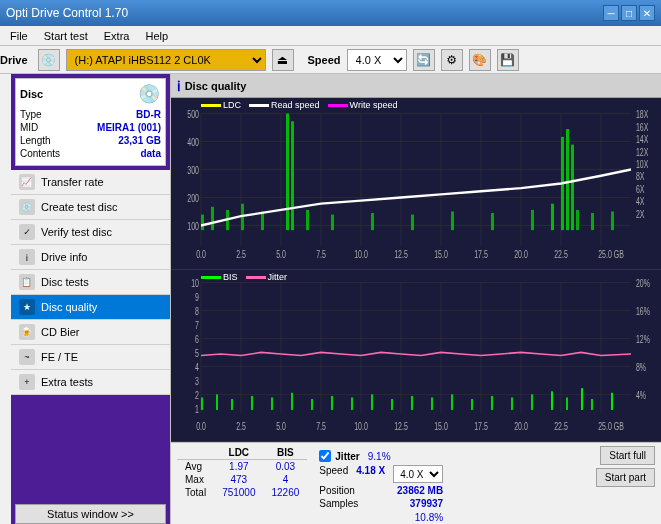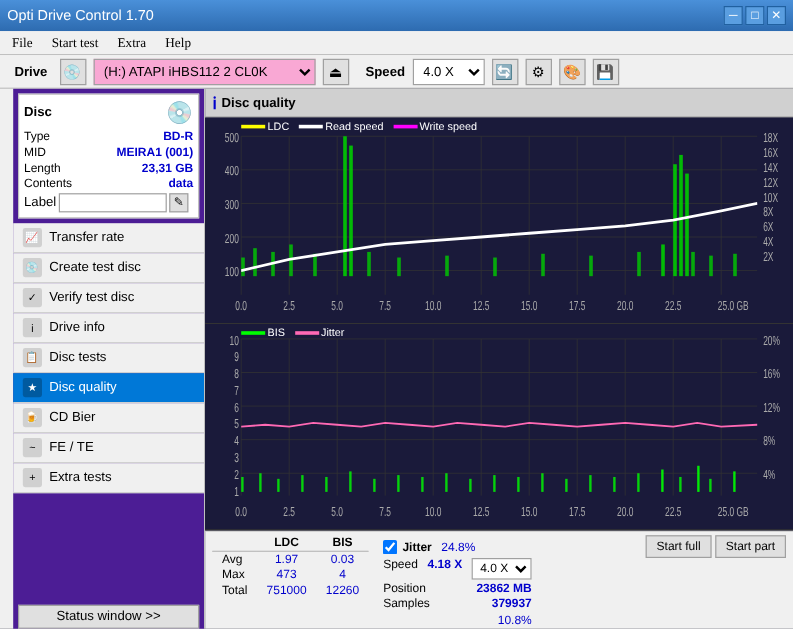--- a/index.html
+++ b/index.html
@@ -35,41 +35,40 @@
       height: 20px;
       display: flex;
       align-items: center;
       padding: 0 4px;
       gap: 4px;
     }
     .menu-item {
       padding: 2px 6px;
       cursor: pointer;
       font-size: 11px;
-      font-family: Liberation Serif, serif;
     }
 
     
     .drivebar {
       background: #f0f0f0;
       border-bottom: 1px solid #c0c0c0;
       height: 28px;
       display: flex;
       align-items: center;
-      padding: 0 12px;
+      padding: 0 0;
       gap: 6px;
     }
     .drive-label { font-weight: bold; font-size: 11px; margin-right: 4px; }
     .drive-select {
       height: 22px;
       border: 1px solid #a0a0a0;
-      background: #f9a8d4;
+      background: #eab308;
       padding: 0 4px;
       font-size: 11px;
-      width: 185px;
+      width: 200px;
     }
     .drive-icon-btn {
       width: 22px; height: 22px;
       background: #e0e0e0;
       border: 1px solid #a0a0a0;
       display: flex; align-items: center; justify-content: center;
       cursor: pointer;
       font-size: 12px;
     }
     .speed-label { font-weight: bold; margin-left: 8px; }
@@ -247,21 +246,21 @@
       gap: 4px;
       font-size: 10px;
       padding-top: 4px;
     }
     .jitter-check { width: 12px; height: 12px; }
 
     .speed-info { font-size: 10px; }
     .speed-row { display: flex; justify-content: space-between; gap: 8px; margin-bottom: 2px; }
     .speed-val { color: #0000cc; font-weight: bold; }
 
-    .start-buttons { display: flex; flex-direction: row; gap: 3px; margin-left: auto; align-items: flex-end; }
+    .start-buttons { display: flex; flex-direction: column; gap: 3px; margin-left: auto; align-items: flex-end; }
     .start-btn {
       padding: 3px 8px;
       background: #e0e0e0;
       border: 1px solid #a0a0a0;
       cursor: pointer;
       font-size: 10px;
       white-space: nowrap;
     }
 
     
@@ -322,25 +321,20 @@
         <span class="disc-field-label">MID</span>
         <span class="disc-field-value">MEIRA1 (001)</span>
       </div>
       <div class="disc-field">
         <span class="disc-field-label">Length</span>
         <span class="disc-field-value">23,31 GB</span>
       </div>
       <div class="disc-field">
         <span class="disc-field-label">Contents</span>
         <span class="disc-field-value">data</span>
-      </div>
-      <div class="label-row">
-        <span>Label</span>
-        <input class="label-input" type="text" value="" style="">
-        <div class="label-btn">✎</div>
       </div>
     </div>
 
     <div class="nav-btn">
       <div class="nav-btn-icon">📈</div>
       <span>Transfer rate</span>
     </div>
     <div class="nav-btn">
       <div class="nav-btn-icon">💿</div>
       <span>Create test disc</span>
@@ -597,21 +591,21 @@
             <td>751000</td>
             <td>12260</td>
           </tr>
         </tbody>
       </table>
 
       <div style="display:flex; flex-direction:column; gap:3px; margin-left: 6px;">
         <div class="jitter-section">
           <input type="checkbox" class="jitter-check" checked="" style="">
           <span style="font-weight:bold;">Jitter</span>
-          <span style="color:#0000cc; margin-left:4px;">24.8%</span>
+          <span style="color:#0000cc; margin-left:4px;">9.1%</span>
         </div>
         <div class="speed-info">
           <div class="speed-row">
             <span>Speed</span>
             <span class="speed-val">4.18 X</span>
             <select style="height:18px;font-size:10px;border:1px solid #a0a0a0;background:white;padding:0 2px;">
               <option>4.0 X</option>
             </select>
           </div>
           <div class="speed-row">

